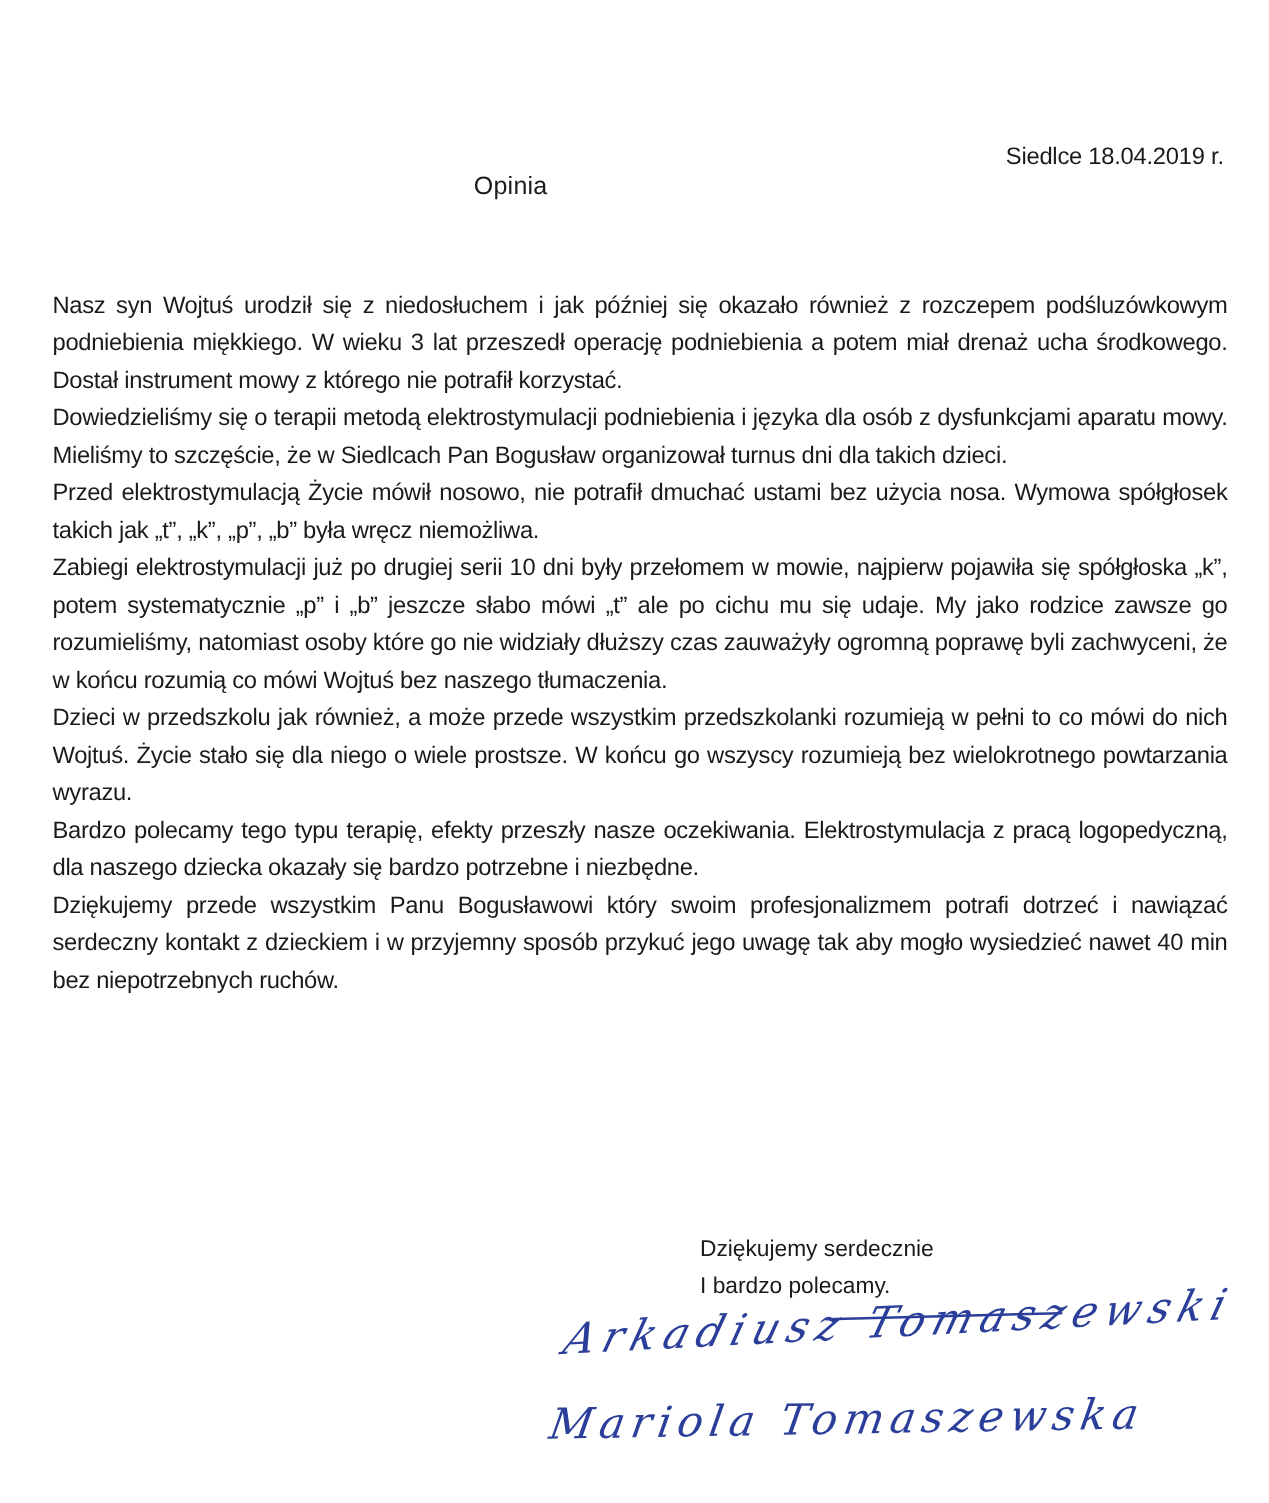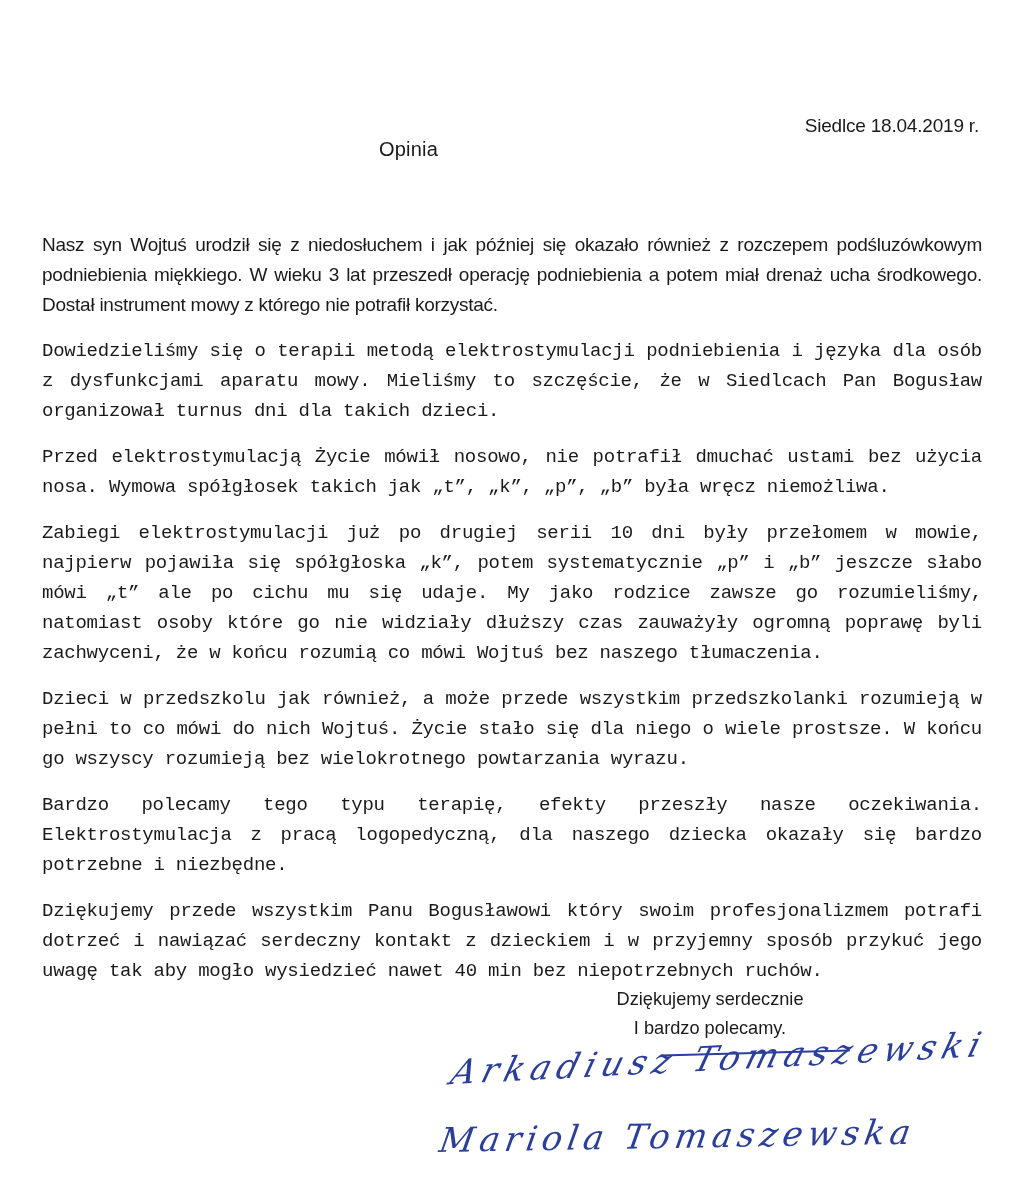--- a/index.html
+++ b/index.html
@@ -46,29 +46,26 @@
     .para {
       margin: 0;
       font-size: 19px;
       line-height: 30px;
       text-align: justify;
       text-align-last: left;
       letter-spacing: -0.25px;
       word-spacing: 0px;
     }
     .para + .para {
-      margin-top: 16px;
-      font-family: Liberation Mono, monospace;
     }
     .closing {
       position: absolute;
       top: 985px;
       left: 560px;
       width: 300px;
-      text-align: center;
       font-size: 18.2px;
       line-height: 29px;
     }
     .signature {
       position: absolute;
       font-family: "DejaVu Serif", serif;
       font-style: italic;
       color: #2b3f9a;
       font-weight: normal;
       white-space: nowrap;

